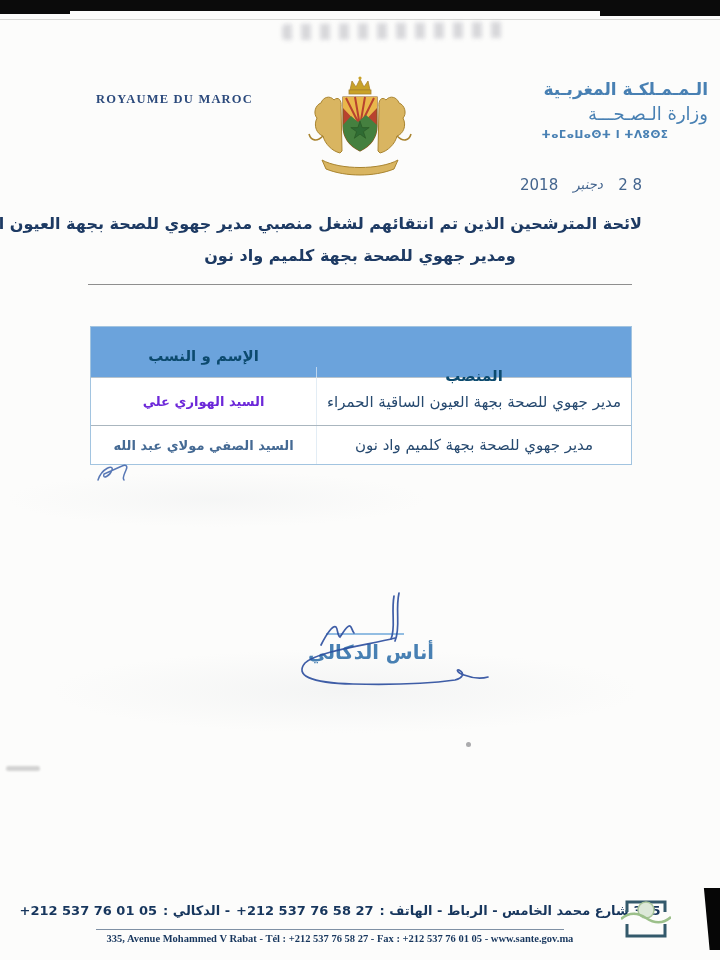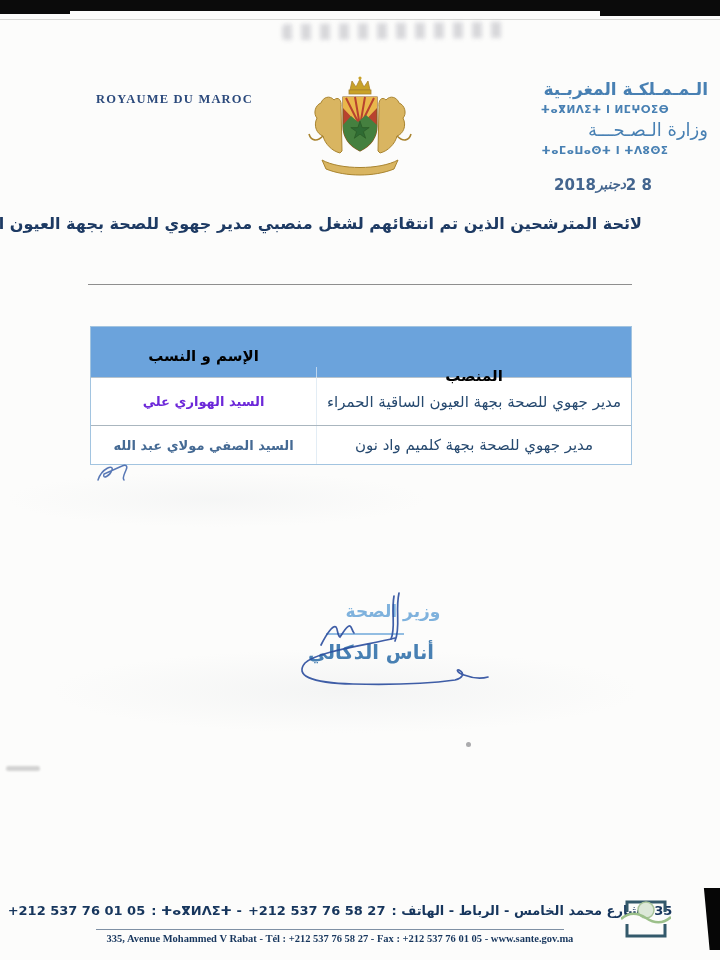--- a/index.html
+++ b/index.html
@@ -31,36 +31,36 @@
   .hdr-left{left:48px;top:92px;width:205px;text-align:right;color:var(--hdr_fr);
     font-family:"Liberation Serif", serif;}
   .hdr-left .l1{font-size:12.5px;font-weight:600;letter-spacing:1.2px;}
   .hdr-left .l2{font-size:17px;font-weight:bold;font-style:italic;margin-top:6px;}
   .emblem{left:294px;top:74px;}
   .hdr-right{left:502px;top:78px;width:206px;text-align:center;color:var(--hdr_ar);}
   .hdr-right .ar1{font-size:17px;font-weight:bold;line-height:23px;text-align:right;}
   .hdr-right .tif{font-size:10.5px;letter-spacing:.5px;line-height:16px;font-weight:600;}
   .hdr-right .ar2{font-size:18px;font-weight:normal;line-height:25px;text-align:right;}
   
-  .date{left:518px;top:176px;width:170px;display:flex;direction:ltr;justify-content:center;
-    gap:0;color:#44658e;font-size:15px;font-weight:700;}
+  .date{left:496px;top:176px;width:170px;display:flex;direction:ltr;justify-content:center;
+    gap:15px;color:#44658e;font-size:15px;font-weight:400;}
   .date .month{font-style:italic;font-size:13.5px;transform:rotate(-2deg);}
   
   .title{left:78px;top:208px;width:564px;text-align:center;color:var(--title_navy);
     font-size:16px;font-weight:bold;line-height:32px;white-space:nowrap;}
   .title-rule{left:88px;top:284px;width:544px;height:1px;background:#5f5f5f;opacity:.7;}
   
   .tbl{left:90px;top:326px;width:540px;direction:rtl;border:1px solid var(--tbl-border,#a2c4e0);
     border:1px solid #a2c4e0;background:#fff;}
   .tr{display:grid;grid-template-columns:315px 225px;}
   .tr.head{height:50px;background:var(--th_bg);}
   .tr.r1{height:47px;border-top:1px solid #b7c3cc;}
   .tr.r2{height:38px;border-top:1px solid #aab6bf;}
   .td{display:flex;align-items:center;justify-content:center;padding:0 6px;}
-  .tr.head .td{color:#000000;font-size:15px;font-weight:bold;}
+  .tr.head .td{color:#0c4a6e;font-size:15px;font-weight:bold;}
   .tr.head .pos{border-inline-end:1px solid rgba(255,255,255,.55);margin-top:40px;}
   .tr.r1 .pos,.tr.r2 .pos{border-inline-end:1px solid #e3edf5;color:#26496f;font-size:15px;font-weight:normal;}
   .tr.r1 .name{color:#6d28d9;font-size:13px;font-weight:600;}
   .tr.r2 .name{color:#456a94;font-size:13px;font-weight:600;}
   
   .sig-title{left:318px;top:601px;width:150px;text-align:center;color:var(--sig_light);
     font-size:17px;font-weight:bold;}
   .sig-underline{left:326px;top:633px;width:78px;height:2px;background:var(--sig_light);opacity:.85;}
   .sig-name{left:296px;top:641px;width:150px;text-align:center;color:var(--hdr_ar);
     font-size:19.5px;font-weight:bold;}
@@ -110,33 +110,33 @@
     <path d="M66,52 L49,34 V23 H83 V34 Z" fill="#e9b64a"></path>
     <path d="M66,52 L52,24 M66,52 L61,23 M66,52 L71,23 M66,52 L80,24" stroke="#b8422f" stroke-width="2" fill="none"></path>
     <path d="M49,51 L57,42 L64,48 L72,41 L83,51 V52 C83,64 76,72 66,77 C56,72 49,64 49,52 Z" fill="#45803f"></path>
     <path d="M66,47 L68.2,53.6 L75.2,53.6 L69.5,57.7 L71.7,64.3 L66,60.2 L60.3,64.3 L62.5,57.7 L56.8,53.6 L63.8,53.6 Z" fill="#2f6b33" stroke="#24501f" stroke-width="0.5"></path>
 
     <path d="M28,86 C46,96 86,96 104,86 L100,95 C80,103 52,103 32,95 Z" fill="#d9b561" stroke="#a9842f" stroke-width="1"></path>
   </svg>
 
   <div class="abs hdr-right" dir="rtl">
     <div class="ar1">الـمـمـلكـة المغربـية</div>
-    <div class="tif" dir="ltr">ⵜⴰⴳⵍⴷⵉⵜ ⵏ ⵍⵎⵖⵔⵉⴱ</div>
     <div class="ar2">وزارة الـصـحـــة</div>
     <div class="tif" dir="ltr">ⵜⴰⵎⴰⵡⴰⵙⵜ ⵏ ⵜⴷⵓⵙⵉ</div>
   </div>
 
   <div class="abs date">
     <span>2018</span>
     <span class="month">دجنبر</span>
     <span>2 8</span>
   </div>
 
   <div class="abs title" dir="rtl">
     <div>لائحة المترشحين الذين تم انتقائهم لشغل منصبي مدير جهوي للصحة بجهة العيون الساقية الحمراء</div>
+    <div>ومدير جهوي للصحة بجهة كلميم واد نون</div>
   </div>
   <div class="abs title-rule"></div>
 
   <div class="abs tbl">
     <div class="tr head">
       <div class="td pos">المنصب</div>
       <div class="td name">الإسم و النسب</div>
     </div>
     <div class="tr r1">
       <div class="td pos">مدير جهوي للصحة بجهة العيون الساقية الحمراء</div>
@@ -145,36 +145,35 @@
     <div class="tr r2">
       <div class="td pos">مدير جهوي للصحة بجهة كلميم واد نون</div>
       <div class="td name">السيد الصفي مولاي عبد الله</div>
     </div>
   </div>
 
   <svg class="abs" style="left:92px;top:456px;" width="48" height="32" viewBox="0 0 48 32">
     <path d="M6,24 C10,12 22,8 20,14 C18,20 10,24 12,18 L30,10 C34,8 36,10 34,14 C32,19 30,22 32,24" fill="none" stroke="#3a5fa8" stroke-width="1.5" stroke-linecap="round" opacity="0.85"></path>
   </svg>
 
-  <div class="abs sig-title" dir="rtl">وزير الصحة</div>
   <div class="abs sig-underline"></div>
   <div class="abs sig-name" dir="rtl">أناس الدكالي</div>
   <svg class="abs" style="left:283px;top:583px;" width="212" height="120" viewBox="0 0 212 120">
     <g fill="none" stroke="#2b4d9e" stroke-width="1.7" stroke-linecap="round" opacity="0.9">
       <path d="M116,10 C112,28 118,44 112,58"></path>
       <path d="M111,13 C108,30 113,45 108,56"></path>
       <path d="M38,62 C44,50 50,42 53,44 C55,46 54,52 57,54 C60,50 64,42 67,43 C69,44 69,48 71,50"></path>
       <path d="M112,55 C85,62 35,68 22,80 C12,92 26,100 70,101 C110,102 150,100 172,97 C180,95 182,90 176,87 C173,86 174,90 181,92 C189,95 198,96 205,94"></path>
     </g>
   </svg>
 
   <div class="abs foot-ar">
     <span dir="rtl">335 شارع محمد الخامس - الرباط - الهاتف :</span>
     <span dir="ltr">+212 537 76 58 27</span>
-    <span dir="rtl">- ⵜⴰⴳⵍⴷⵉⵜ :</span>
+    <span dir="rtl">- الدكالي :</span>
     <span dir="ltr">+212 537 76 01 05</span>
   </div>
   <div class="abs foot-rule"></div>
   <div class="abs foot-fr">335, Avenue Mohammed V Rabat - Tél : +212 537 76 58 27 - Fax : +212 537 76 01 05 - www.sante.gov.ma</div>
 
   <svg class="abs logo" width="50" height="46" viewBox="0 0 50 46">
     <path d="M6,16 V6 H44 V16" fill="none" stroke="#33596b" stroke-width="3"></path>
     <path d="M6,28 V40 H44 V28" fill="none" stroke="#33596b" stroke-width="3"></path>
     <circle cx="25" cy="14" r="8" fill="#dce8d8" stroke="#a8c49a" stroke-width="1.5"></circle>
     <path d="M0,23 C8,16 16,16 25,22 C34,28 42,28 50,21" fill="none" stroke="#9cc08a" stroke-width="2.5"></path>

